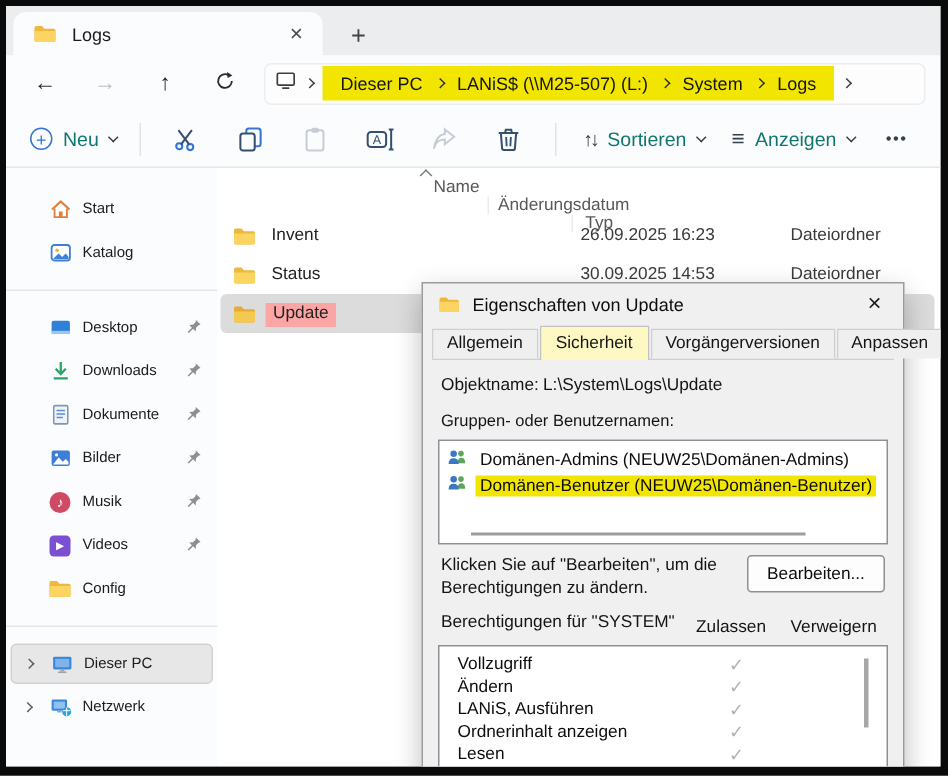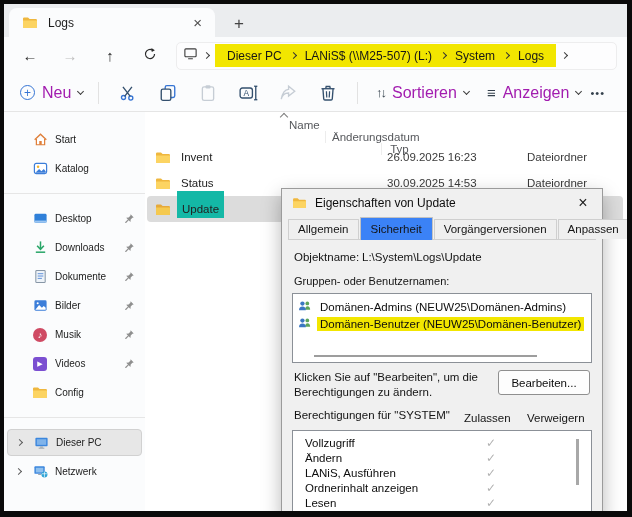--- a/index.html
+++ b/index.html
@@ -22,21 +22,21 @@
   .chev-r{width:5px;height:5px;border-top:1.3px solid #3c3c3c;border-right:1.3px solid #3c3c3c;transform:rotate(45deg);flex:none;}
   .chev-d{width:5px;height:5px;border-top:1.3px solid #3c3c3c;border-right:1.3px solid #3c3c3c;transform:rotate(135deg);flex:none;margin-top:-3px;}
   .crumb-hl{background:#f2e600;display:flex;align-items:center;height:23px;padding:0 3px;flex:none;}
   .crumb{font-size:12px;color:#161616;padding:0 9px;white-space:nowrap;}
   .crumb-hl .chev-r{border-color:#333;}
 
   
   .toolbar{height:38px;background:#fbfcfd;border-bottom:1px solid #e5e5e5;display:flex;align-items:center;flex:none;padding:0 10px;}
   .tb-neu{display:flex;align-items:center;gap:7px;padding:0 6px;}
   .plus-circle{width:15px;height:15px;border:1.4px solid #3574d4;border-radius:50%;color:#3574d4;display:flex;align-items:center;justify-content:center;font-size:12px;line-height:0;}
-  .tb-label{font-size:16px;color:#a21caf;}
+  .tb-label{font-size:13px;color:#0f766e;}
   .tb-sep{width:1px;height:22px;background:#e2e2e2;margin:0 9px;flex:none;}
   .tb-ico{width:43px;display:flex;justify-content:center;align-items:center;}
   .tb-group{display:flex;align-items:center;gap:7px;padding:0 9px;}
   .sort-glyph{font-size:13px;letter-spacing:-2px;color:#34404c;}
   .view-glyph{font-size:15px;color:#34404c;}
   .more-glyph{font-size:11px;letter-spacing:1px;color:#34404c;margin-left:auto;padding-right:12px;}
 
   
   .main{flex:1;display:flex;min-height:0;}
   .sidebar{width:141px;flex:none;background:#fbfcfd;padding-top:12px;}
@@ -58,30 +58,30 @@
   .col-mod{width:140px;border-left:1px solid #ececec;padding-left:6px;height:18px;display:flex;align-items:center;}
   .col-type{flex:1;border-left:1px solid #ececec;padding-left:8px;height:18px;display:flex;align-items:center;}
   .sort-caret{position:absolute;left:136px;top:2px;width:6px;height:6px;border-top:1.3px solid #7d7d7d;border-right:1.3px solid #7d7d7d;transform:rotate(-45deg);}
   .frows{position:absolute;top:32px;left:0;right:0;}
   .frow{height:26px;display:flex;align-items:center;padding-left:8px;margin:0 4px 0 2px;border-radius:4px;font-size:11.5px;color:#222;}
   .frow .ico16{margin-right:10px;}
   .fname{width:206px;}
   .fmod{width:140px;color:#3a3a3a;}
   .ftype{flex:1;color:#3a3a3a;}
   .frow.selected{background:#dcdcdc;}
-  .hl-name{background:#14b8a6;padding:12px 5px 3px;margin-left:-4px;}
+  .hl-name{background:#fca5a5;padding:1px 5px 3px;margin-left:-4px;}
 
   
   .dlg{position:absolute;left:136px;top:76px;width:322px;height:332px;background:#f0f0f0;border:1px solid #9b9b9b;box-shadow:0 7px 18px rgba(0,0,0,0.28);z-index:5;}
   .dlg-title{height:27px;display:flex;align-items:center;padding:0 7px 0 9px;gap:8px;}
   .dlg-title-label{font-size:12px;color:#0d0d0d;flex:1;}
   .dlg-close{font-size:16px;color:#1c1c1c;width:24px;text-align:center;line-height:1;}
   .dlg-tabs{display:flex;align-items:flex-end;padding:0 6px;position:relative;z-index:2;}
   .dtab{font-size:11.5px;color:#141414;padding:3px 9px 4px;background:#efefef;border:1px solid #cfcfcf;border-bottom:none;margin-right:1px;border-radius:1px 1px 0 0;}
-  .dtab.active{background:#3b82f6;padding:5px 10px 5px;border-color:#c2c2c2;position:relative;top:1px;}
+  .dtab.active{background:#fef9c3;padding:5px 10px 5px;border-color:#c2c2c2;position:relative;top:1px;}
   .dlg-tabline{height:1px;background:#cfcfcf;margin:0 6px;position:relative;top:0;}
   .dlg-body{padding:9px 10px 0;}
   .obj-row{display:flex;font-size:11.5px;color:#141414;margin:2px 0 12px 2px;}
   .obj-label{width:68px;flex:none;}
   .groups-label{font-size:11px;color:#141414;margin:0 0 6px 2px;}
   .listbox{background:#fff;border:1px solid #8b9097;height:70px;position:relative;padding-top:4px;}
   .guser{display:flex;align-items:center;height:17px;padding-left:4px;gap:5px;font-size:11.5px;color:#0d0d0d;}
   .gname{padding:1px 3px;white-space:nowrap;}
   .guser.hl .gname{background:#f2e600;}
   .hscroll{position:absolute;left:21px;right:54px;bottom:5px;height:2px;background:#9d9d9d;}

